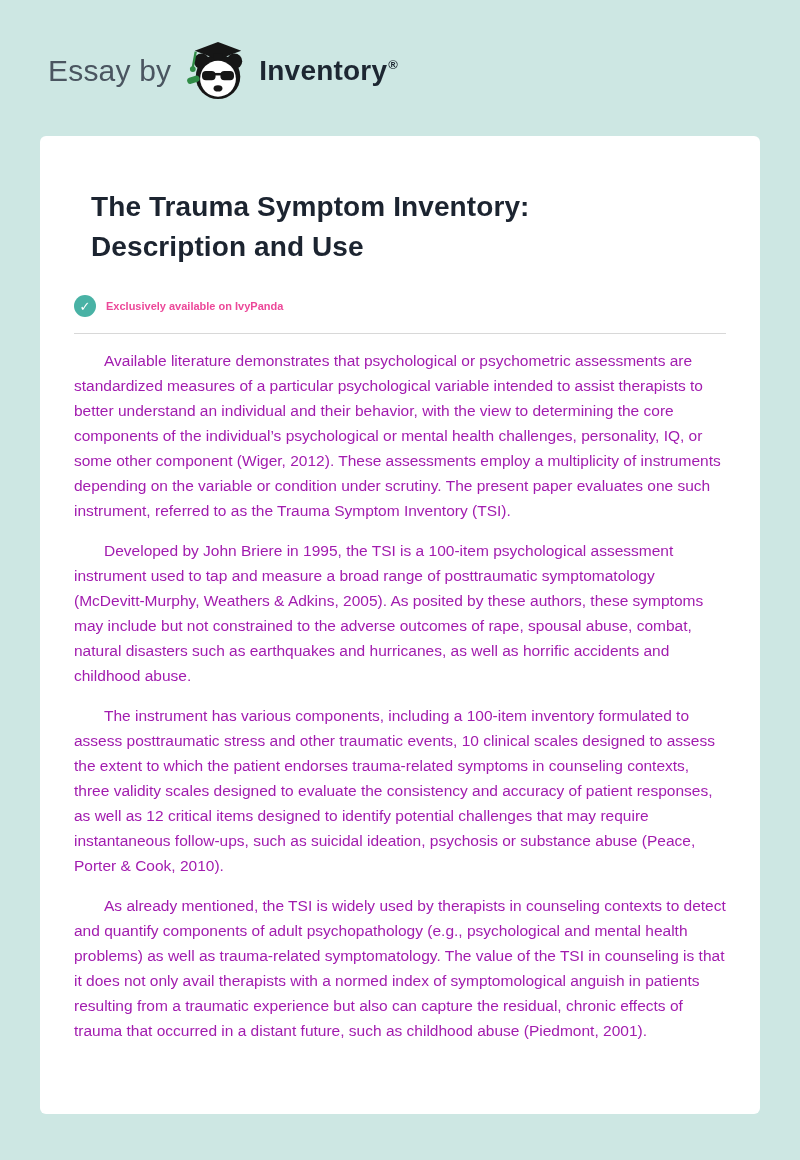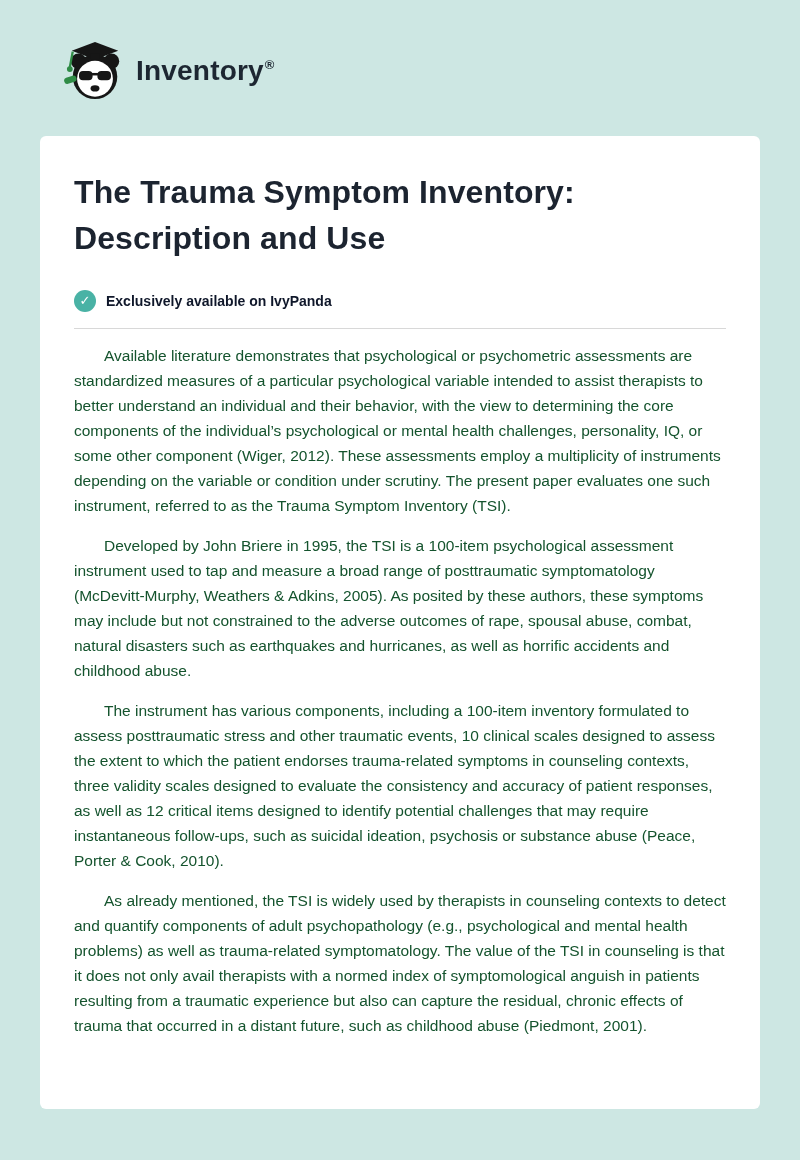--- a/index.html
+++ b/index.html
@@ -52,23 +52,23 @@
   
   .card {
     width: 720px;
     min-height: 952px;
     margin: 28px auto 0 auto;
     background: #ffffff;
     border-radius: 6px;
     padding: 34px 34px 56px 34px;
   }
   .page-title {
-    margin: 0;
+    margin: 17px;
     max-width: 600px;
-    font-size: 32px;
+    font-size: 28px;
     line-height: 1.43;
     font-weight: 700;
     color: #1c2430;
     letter-spacing: 0.1px;
   }
 
   .badge-row {
     display: flex;
     align-items: center;
     gap: 10px;
@@ -81,43 +81,44 @@
     background: #49b2a5;
     color: #ffffff;
     font-size: 13px;
     font-weight: 700;
     display: flex;
     align-items: center;
     justify-content: center;
     flex: 0 0 auto;
   }
   .badge-label {
-    font-size: 14px;
+    font-size: 11px;
     font-weight: 700;
-    color: #0f172a;
+    color: #ec4899;
   }
 
   .divider {
     border: none;
     border-top: 1px solid #d8d8d8;
     margin: 16px 0 6px 0;
   }
 
   .body-text p {
     margin: 14px 0 15px 0;
     font-size: 15.5px;
     line-height: 25px;
-    color: #14532d;
+    color: #a21caf;
     text-indent: 30px;
   }
 </style>
 </head>
 <body>
 
 <div class="header">
+  <span class="essay-by">Essay by</span>
 
   <span class="logo">
     <svg width="62" height="62" viewBox="0 0 64 64" aria-hidden="true">
 
       <circle cx="15" cy="22" r="8" fill="#161616"></circle>
       <circle cx="49" cy="22" r="8" fill="#161616"></circle>
 
       <circle cx="32" cy="38" r="23" fill="#161616"></circle>
       <circle cx="32" cy="40" r="18.5" fill="#ffffff"></circle>
 

